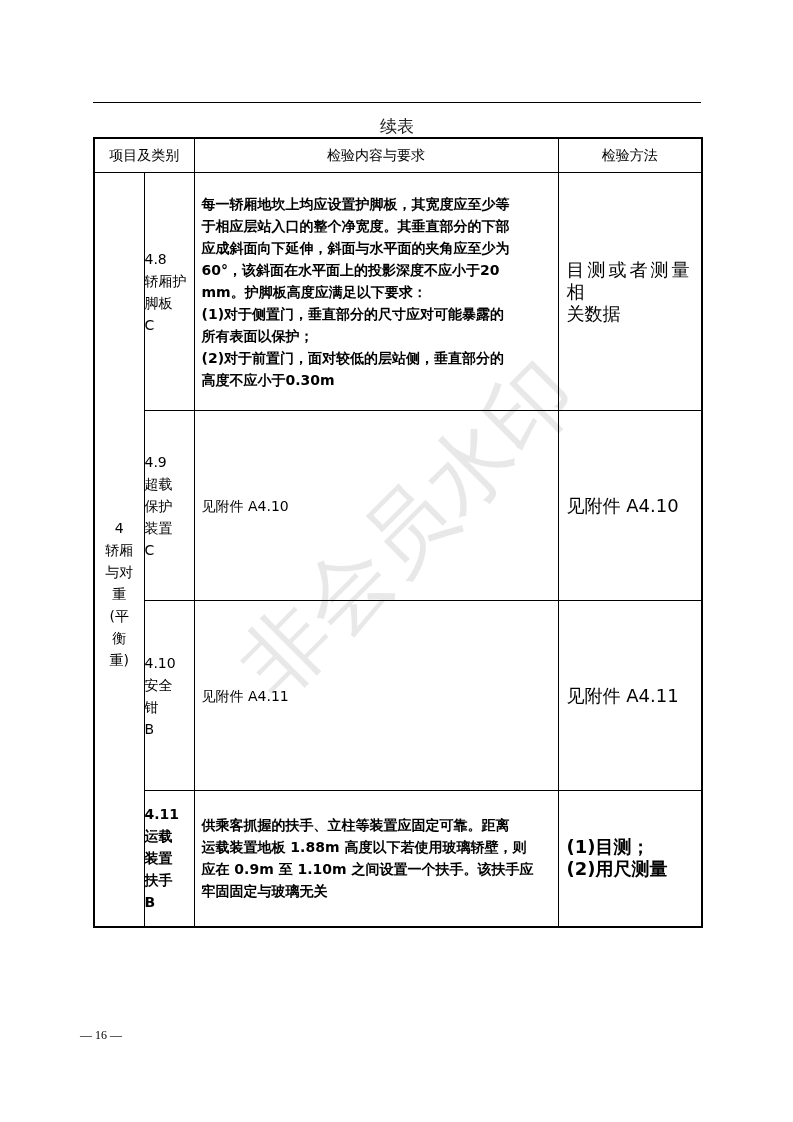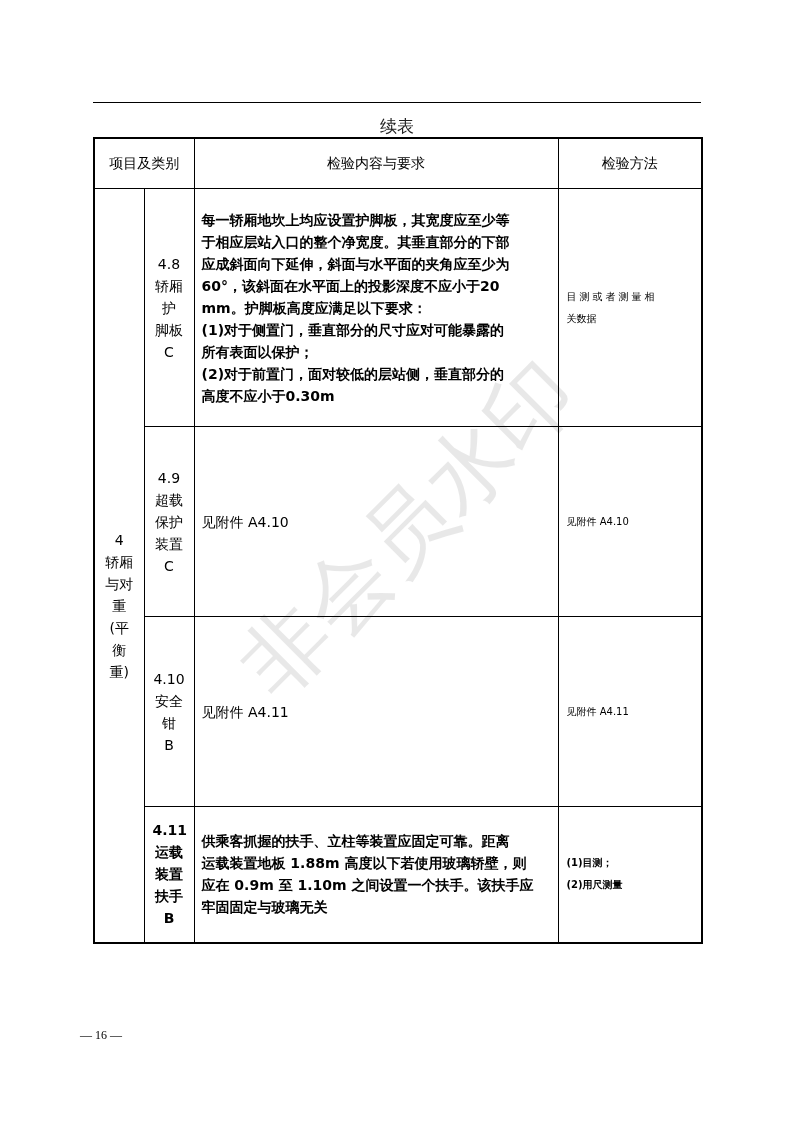--- a/index.html
+++ b/index.html
@@ -7,28 +7,28 @@
     width: 793px; height: 1122px; background: #ffffff; position: relative; overflow: hidden;
     font-family: "DejaVu Sans", "Liberation Sans", sans-serif; color: #000;
   }
   .top-rule { position: absolute; left: 93px; top: 102px; width: 608px; height: 0; border-top: 1px solid #000; }
   .caption { position: absolute; left: 93px; width: 608px; top: 115px; text-align: center; font-size: 17px; color: #222; }
   table.main {
     position: absolute; left: 93px; top: 137px; width: 608px;
     border-collapse: collapse; table-layout: fixed;
     border: 2px solid #000;
   }
-  table.main td, table.main th { border: 1px solid #000; padding: 8px; vertical-align: middle; }
+  table.main td, table.main th { border: 1px solid #000; padding: 0; vertical-align: middle; }
   table.main th { font-weight: normal; font-size: 14px; height: 33px; }
   .c-cat { text-align: center; font-size: 14px; line-height: 22px; }
-  .c-sub { text-align: center; font-size: 14px; line-height: 22px; }
+  .c-sub { text-align: left; font-size: 14px; line-height: 22px; }
   .c-sub.bold { font-weight: bold; }
   .c-content { padding: 0 6px 0 7px !important; font-size: 14px; line-height: 22px; }
   .c-content.bold { font-weight: bold; }
-  .c-method { padding: 0 6px 0 8px !important; font-size: 10px; line-height: 22px; margin-left: 28px; }
+  .c-method { padding: 0 6px 0 8px !important; font-size: 18px; line-height: 22px; margin-left: 28px; }
   .c-method.bold { font-weight: bold; }
   .spread { letter-spacing: 3px; }
   .line { display: block; }
   .watermark {
     position: absolute; left: 170px; top: 520px; font-size: 86px; color: rgba(0,0,0,0.09);
     transform: rotate(-45deg); transform-origin: left top; white-space: nowrap; pointer-events: none;
     font-family: "DejaVu Sans", sans-serif;
   }
   .page-num { position: absolute; left: 80px; top: 1028px; font-size: 12px; font-family: Liberation Serif, serif; }
 </style>

